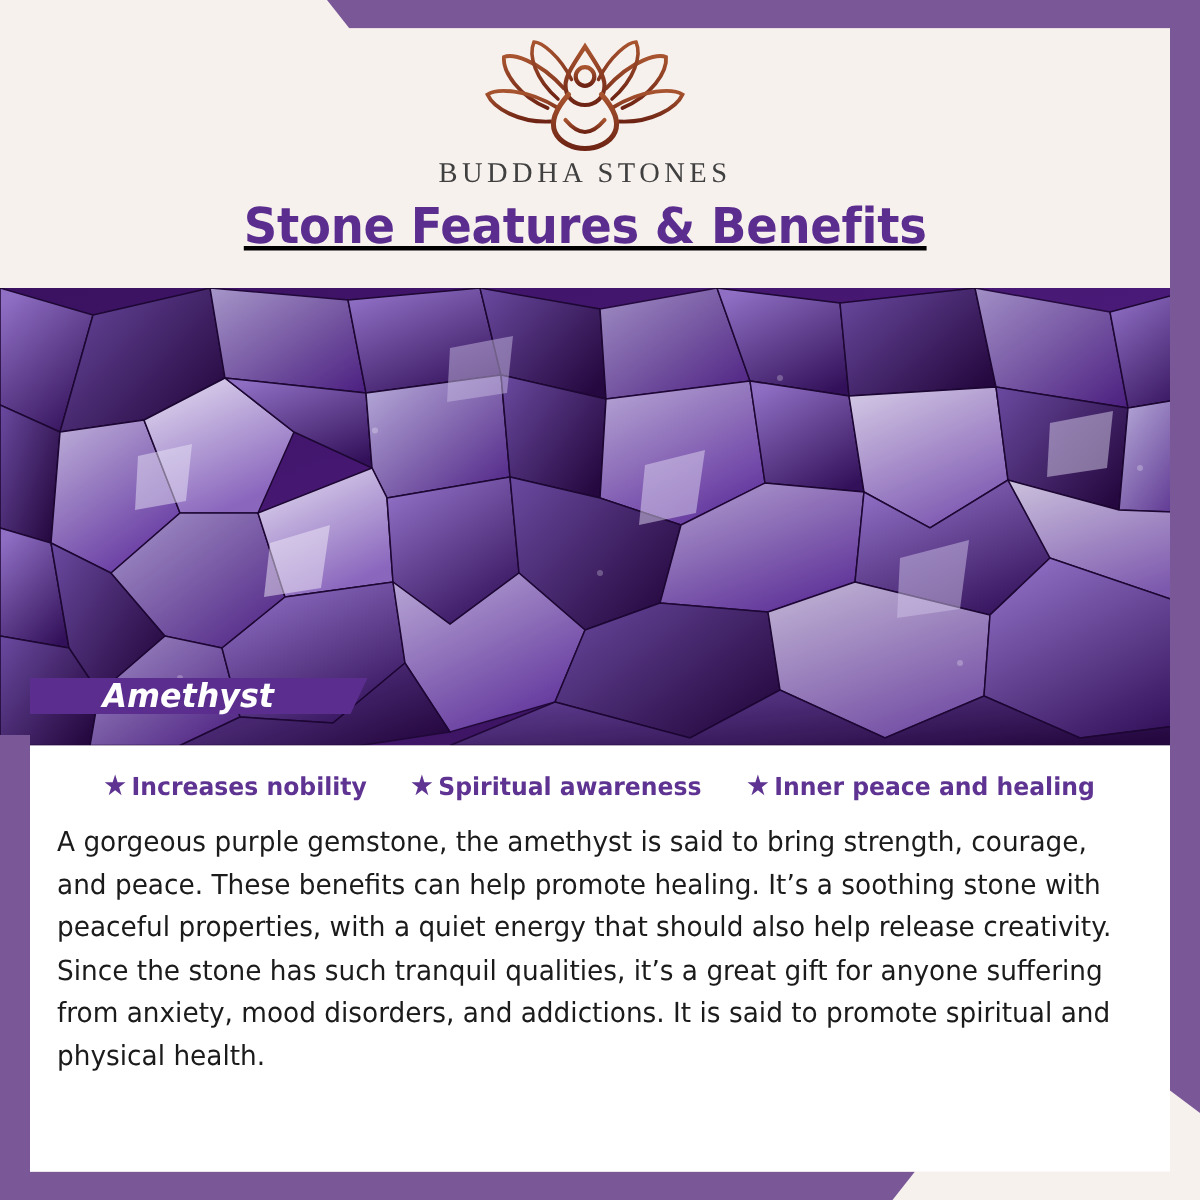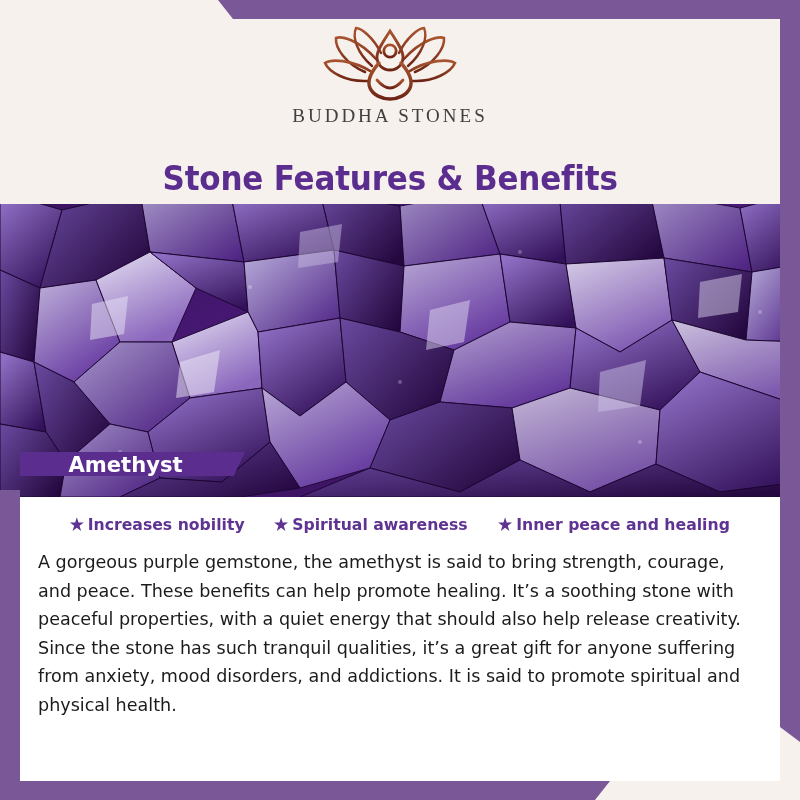--- a/index.html
+++ b/index.html
@@ -88,29 +88,30 @@
     font-family: "Liberation Serif", serif;
     font-size: 19px;
     letter-spacing: 3px;
     color: #404040;
     font-weight: 400;
   }
 
   
   .title-band {
     position: absolute;
-    top: 152px;
+    top: 124px;
     left: 0;
     width: 780px;
     height: 52px;
     background: #f7f1ee;
     display: flex;
     align-items: center;
     justify-content: center;
     z-index: 3;
+    text-decoration: underline;
   }
   .title-text {
     font-family: "DejaVu Sans", sans-serif;
     font-weight: bold;
     font-size: 33px;
     color: #5b2d8e;
     letter-spacing: -0.2px;
     transform: scaleX(0.94);
     white-space: nowrap;
   }
@@ -133,20 +134,21 @@
     position: absolute;
     left: 20px;
     top: 452px;
     height: 24px;
     width: 225px;
     background: #5b2d8e;
     clip-path: polygon(0 0, 225px 0, 208px 36px, 0 36px);
     display: flex;
     align-items: center;
     z-index: 4;
+    font-style: italic;
   }
   .name-banner-text {
     margin-left: 46px;
     color: #ffffff;
     font-family: "DejaVu Sans", sans-serif;
     font-weight: bold;
     font-size: 22px;
     transform: scaleX(0.96);
     letter-spacing: 0px;
   }

